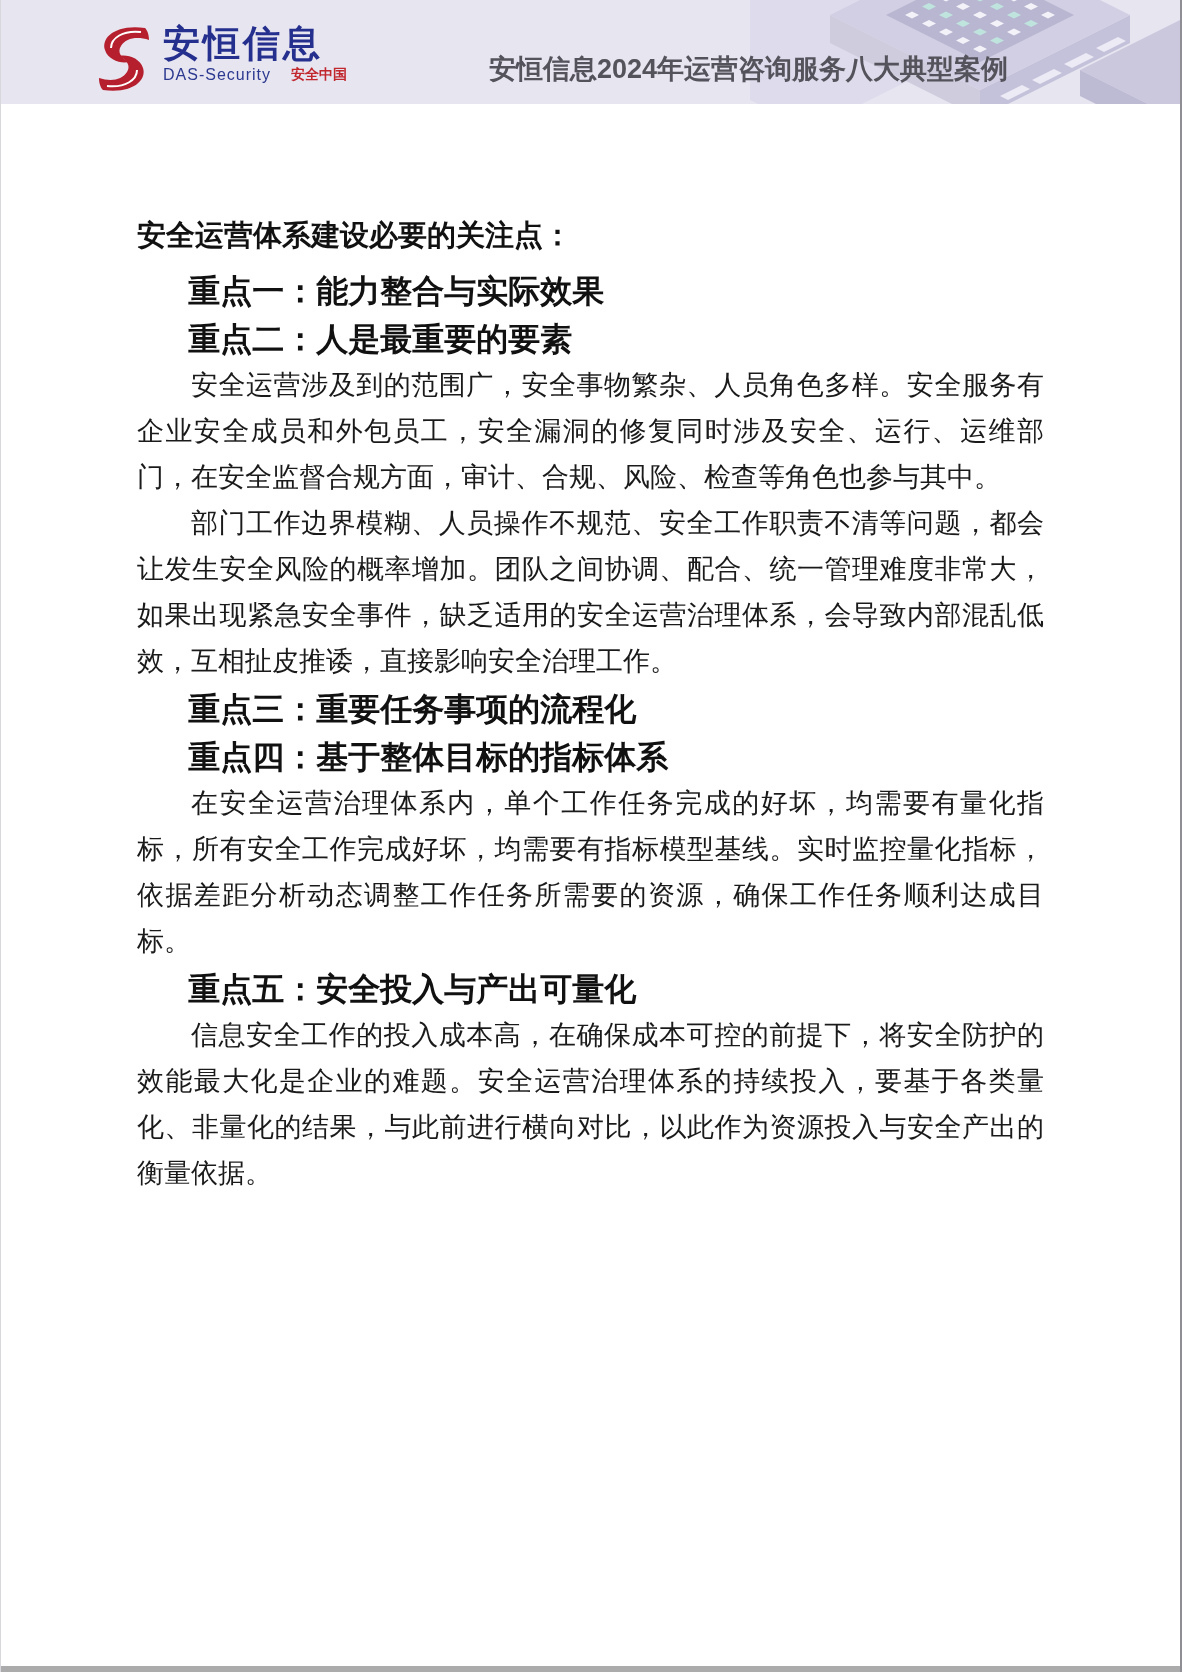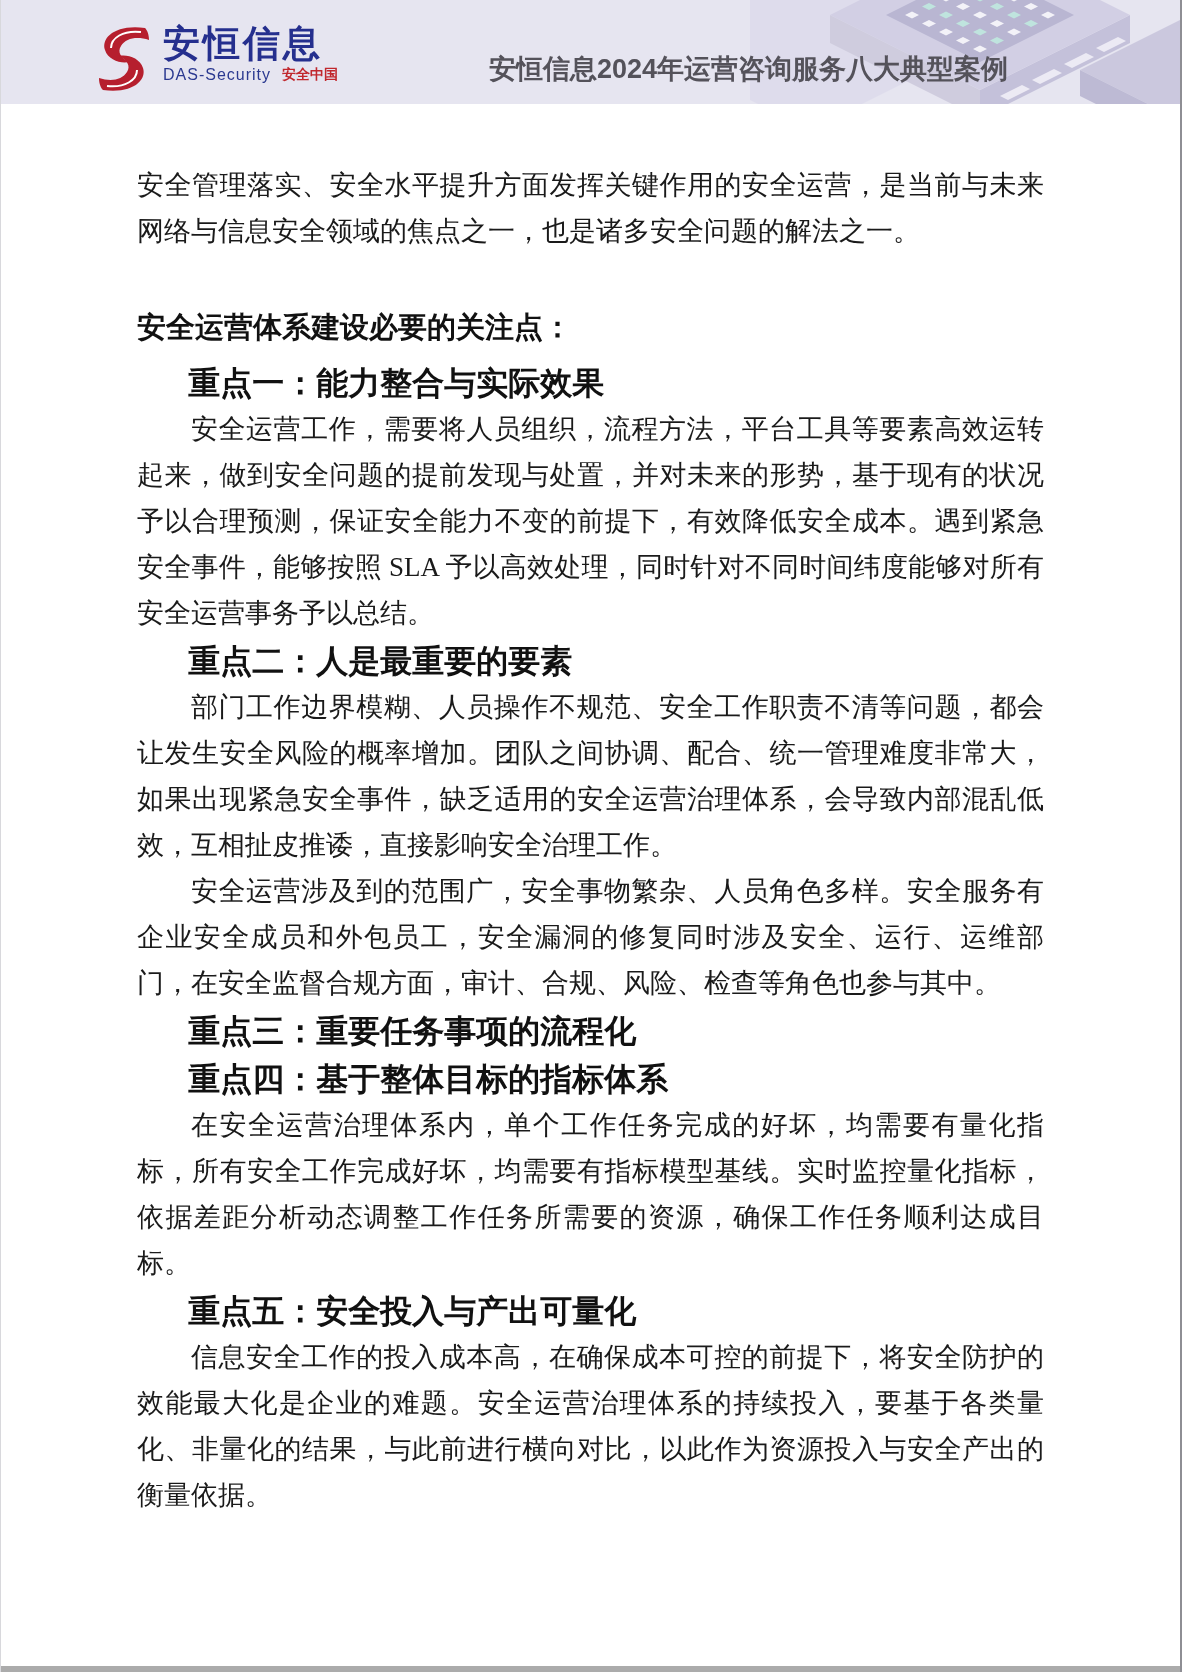--- a/index.html
+++ b/index.html
@@ -39,21 +39,21 @@
   .logo-swoosh { width: 58px; height: 74px; margin-right: 10px; margin-top: -2px; }
   .logo-text { display: flex; flex-direction: column; }
   .logo-cn {
     font-family: "Liberation Sans", "DejaVu Sans", sans-serif;
     font-weight: bold;
     font-size: 37px;
     line-height: 40px;
     letter-spacing: 3px;
     color: #252f8e;
   }
-  .logo-sub { display: flex; align-items: center; gap: 11px; margin-top: 2px; }
+  .logo-sub { display: flex; align-items: center; gap: 20px; margin-top: 2px; }
   .logo-en {
     font-family: "Liberation Sans", "DejaVu Sans", sans-serif;
     font-size: 16px;
     color: #2b3990;
     letter-spacing: 1px;
   }
   .logo-tagline {
     font-family: "Liberation Sans", "DejaVu Sans", sans-serif;
     font-size: 14px;
     font-weight: bold;
@@ -174,30 +174,28 @@
           <span class="logo-en">DAS-Security</span>
           <span class="logo-tagline">安全中国</span>
         </span>
       </div>
     </div>
 
     <div class="header-title">安恒信息2024年运营咨询服务八大典型案例</div>
   </div>
 
   <div class="content">
-    <p class="para">安全管理落实、安全水平提升方面发挥关键作用的安全运营，是当前与未来网络与信息安全领域的焦点之一，也是诸多安全问题的解法之一。</p>
 
     <div class="section-title">安全运营体系建设必要的关注点：</div>
 
     <div>
         <div class="point-heading">重点一：能力整合与实际效果</div>
-        <p class="para indent">安全运营工作，需要将人员组织，流程方法，平台工具等要素高效运转起来，做到安全问题的提前发现与处置，并对未来的形势，基于现有的状况予以合理预测，保证安全能力不变的前提下，有效降低安全成本。遇到紧急安全事件，能够按照 SLA 予以高效处理，同时针对不同时间纬度能够对所有安全运营事务予以总结。</p>
         <div class="point-heading">重点二：人是最重要的要素</div>
+        <p class="para indent">安全运营涉及到的范围广，安全事物繁杂、人员角色多样。安全服务有企业安全成员和外包员工，安全漏洞的修复同时涉及安全、运行、运维部门，在安全监督合规方面，审计、合规、风险、检查等角色也参与其中。</p>
         <p class="para indent">部门工作边界模糊、人员操作不规范、安全工作职责不清等问题，都会让发生安全风险的概率增加。团队之间协调、配合、统一管理难度非常大，如果出现紧急安全事件，缺乏适用的安全运营治理体系，会导致内部混乱低效，互相扯皮推诿，直接影响安全治理工作。</p>
-        <p class="para indent">安全运营涉及到的范围广，安全事物繁杂、人员角色多样。安全服务有企业安全成员和外包员工，安全漏洞的修复同时涉及安全、运行、运维部门，在安全监督合规方面，审计、合规、风险、检查等角色也参与其中。</p>
         <div class="point-heading">重点三：重要任务事项的流程化</div>
         <div class="point-heading">重点四：基于整体目标的指标体系</div>
         <p class="para indent">在安全运营治理体系内，单个工作任务完成的好坏，均需要有量化指标，所有安全工作完成好坏，均需要有指标模型基线。实时监控量化指标，依据差距分析动态调整工作任务所需要的资源，确保工作任务顺利达成目标。</p>
         <div class="point-heading">重点五：安全投入与产出可量化</div>
         <p class="para indent">信息安全工作的投入成本高，在确保成本可控的前提下，将安全防护的效能最大化是企业的难题。安全运营治理体系的持续投入，要基于各类量化、非量化的结果，与此前进行横向对比，以此作为资源投入与安全产出的衡量依据。</p>
       </div>
 
   </div>
 
   <div class="bottom-strip"></div>

